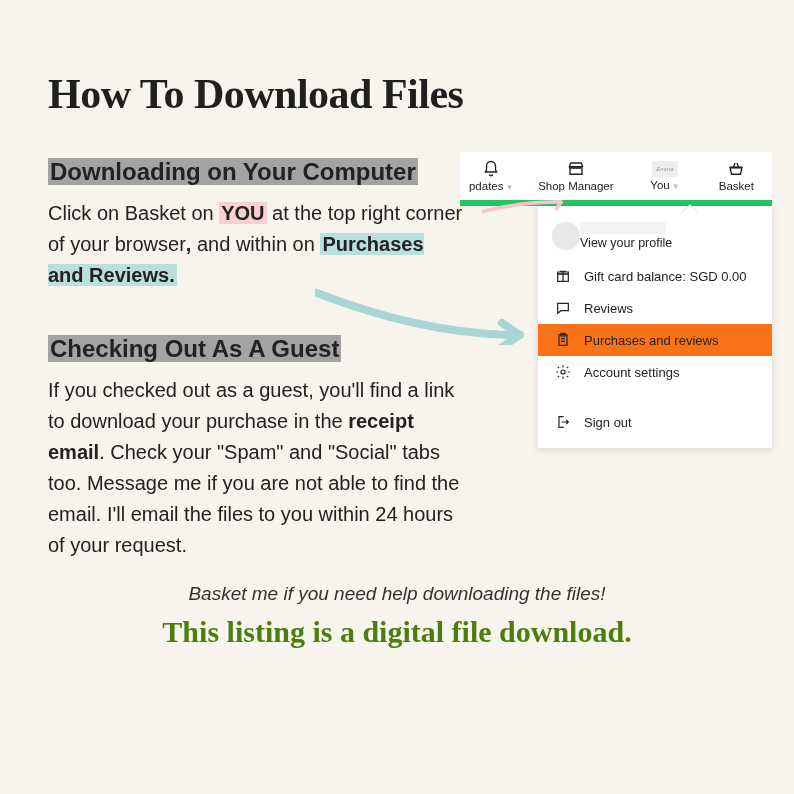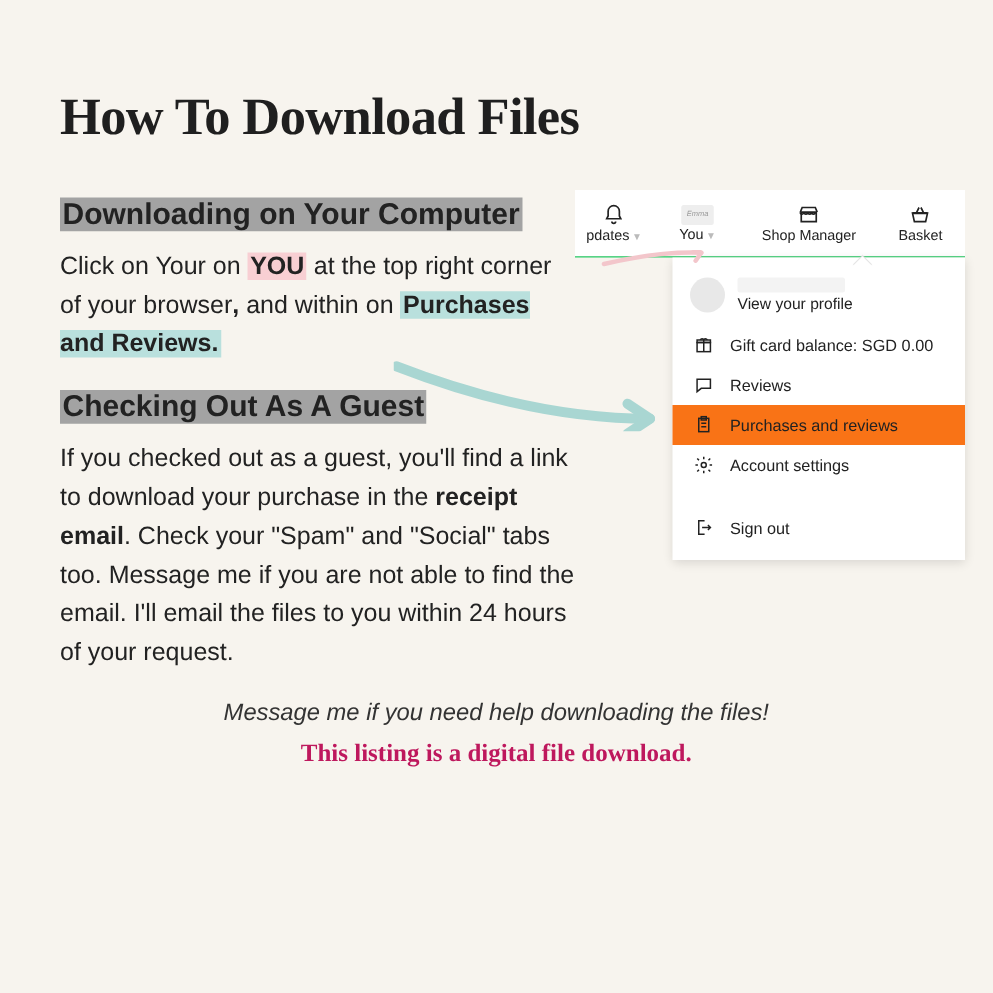--- a/index.html
+++ b/index.html
@@ -39,36 +39,36 @@
   .body-text {
     font-family: -apple-system, Helvetica, Arial, sans-serif;
     font-size: 20px;
     line-height: 1.55;
     margin-top: 12px;
     color: #222;
   }
   .body-text b { font-weight: 700; }
   .hl-pink { background: #f8cfd3; padding: 0 2px; }
   .hl-teal { background: #b9e0dd; padding: 0 2px; }
-  .sec2 { margin-top: 21px; }
+  .sec2 { margin-top: 44px; }
   .help-line {
     text-align: center;
     font-family: -apple-system, Helvetica, Arial, sans-serif;
     font-style: italic;
     font-size: 19px;
     margin-top: 22px;
     color: #333;
   }
   .footer-line {
     text-align: center;
     font-family: Georgia, serif;
     font-weight: 700;
-    font-size: 20px;
+    font-size: 30px;
     margin-top: 10px;
-    color: #be185d;
+    color: #4d7c0f;
   }
   .footer-hl {
     display: inline;
     background: #ffe78a;
     padding: 0 3px;
   }
 
   
   .etsy {
     position: absolute;
@@ -76,21 +76,21 @@
     right: 22px;
     width: 312px;
     font-family: -apple-system, Helvetica, Arial, sans-serif;
     font-size: 13px;
     color: #222;
   }
   .etsy-nav {
     display: flex;
     height: 54px;
     background: #fff;
-    border-bottom: 1px solid #22c55e;
+    border-bottom: 6px solid #22c55e;
   }
   .etsy-nav-item {
     flex: 1 1 0;
     display: flex;
     flex-direction: column;
     justify-content: center;
     align-items: center;
     gap: 2px;
     position: relative;
     font-size: 11.5px;
@@ -133,21 +133,20 @@
     align-items: flex-end;
     gap: 12px;
     padding: 8px 16px;
     font-size: 13px;
   }
   .drop-row.hov { background: #f97316; }
   .drop-row .ico { width: 18px; display: flex; justify-content: center; }
   .drop-profile {
     display: flex;
     align-items: flex-end;
-    gap: 10px;
     padding: 10px 14px 10px 14px;
   }
   .avatar {
     width: 28px; height: 28px; border-radius: 50%;
     background: #e8e8e8;
   }
   .profile-name {
     width: 86px; height: 12px; background: #f3f3f3; border-radius: 2px;
   }
   .profile-link { font-size: 12.5px; color: #222; margin-top: 2px; }
@@ -168,55 +167,55 @@
 </style>
 </head>
 <body>
 
 <div class="page">
   <h1>How To Download Files</h1>
 
   <div class="left-col">
     <span class="section-title">Downloading on Your Computer</span>
     <p class="body-text">
-      <span>Click on Your on </span><b class="hl-pink">YOU</b><span> at the top right corner of your browser</span><b>,</b><span> and within on </span><b class="hl-teal">Purchases and Reviews.</b>
+      <span>Click on Basket on </span><b class="hl-pink">YOU</b><span> at the top right corner of your browser</span><b>,</b><span> and within on </span><b class="hl-teal">Purchases and Reviews.</b>
     </p>
 
     <div class="sec2">
       <span class="section-title">Checking Out As A Guest</span>
       <p class="body-text">
         <span>If you checked out as a guest, you'll find a link to download your purchase in the </span><b>receipt email</b><span>. Check your "Spam" and "Social" tabs too. Message me if you are not able to find the email. I'll email the files to you within 24 hours of your request.</span>
       </p>
     </div>
   </div>
 
-  <p class="help-line">Message me if you need help downloading the files!</p>
+  <p class="help-line">Basket me if you need help downloading the files!</p>
   <p class="footer-line">This listing is a digital file download.</p>
 </div>
 
 <div class="etsy">
   <div class="etsy-nav">
     <div class="etsy-nav-item" style="flex:0.7">
       <svg width="18" height="18" viewBox="0 0 24 24" fill="none" stroke="#222" stroke-width="1.8">
           <path d="M6 8a6 6 0 1112 0v5l1.5 3H4.5L6 13V8z"></path>
           <path d="M10 19a2 2 0 004 0"></path>
         </svg>
       <span><span>pdates</span><span class="caret">▼</span></span>
     </div>
-    <div class="etsy-nav-item" style="flex:0.8">
-      <div class="you-logo">Emma</div>
-      <span><span>You</span><span class="caret">▼</span></span>
-    </div>
     <div class="etsy-nav-item" style="flex:1.2">
       <svg width="18" height="18" viewBox="0 0 24 24" fill="none" stroke="#222" stroke-width="1.8">
           <path d="M4 9h16v10H4z"></path>
           <path d="M3 9l2-5h14l2 5"></path>
           <path d="M3 9a2 2 0 004 0 2 2 0 004 0 2 2 0 004 0 2 2 0 004 0"></path>
         </svg>
       <span>Shop Manager</span>
+    </div>
+    <div class="etsy-nav-item" style="flex:0.8">
+      <div class="you-logo">Emma</div>
+      <span><span>You</span><span class="caret">▼</span></span>
     </div>
     <div class="etsy-nav-item" style="flex:0.8">
       <svg width="18" height="18" viewBox="0 0 24 24" fill="none" stroke="#222" stroke-width="1.8">
           <path d="M4 10h16l-2 9H6z"></path>
           <path d="M8 10l3-6M16 10l-3-6"></path>
           <path d="M4 10h16" stroke-width="2.4"></path>
         </svg>
       <span>Basket</span>
     </div>
   </div>

